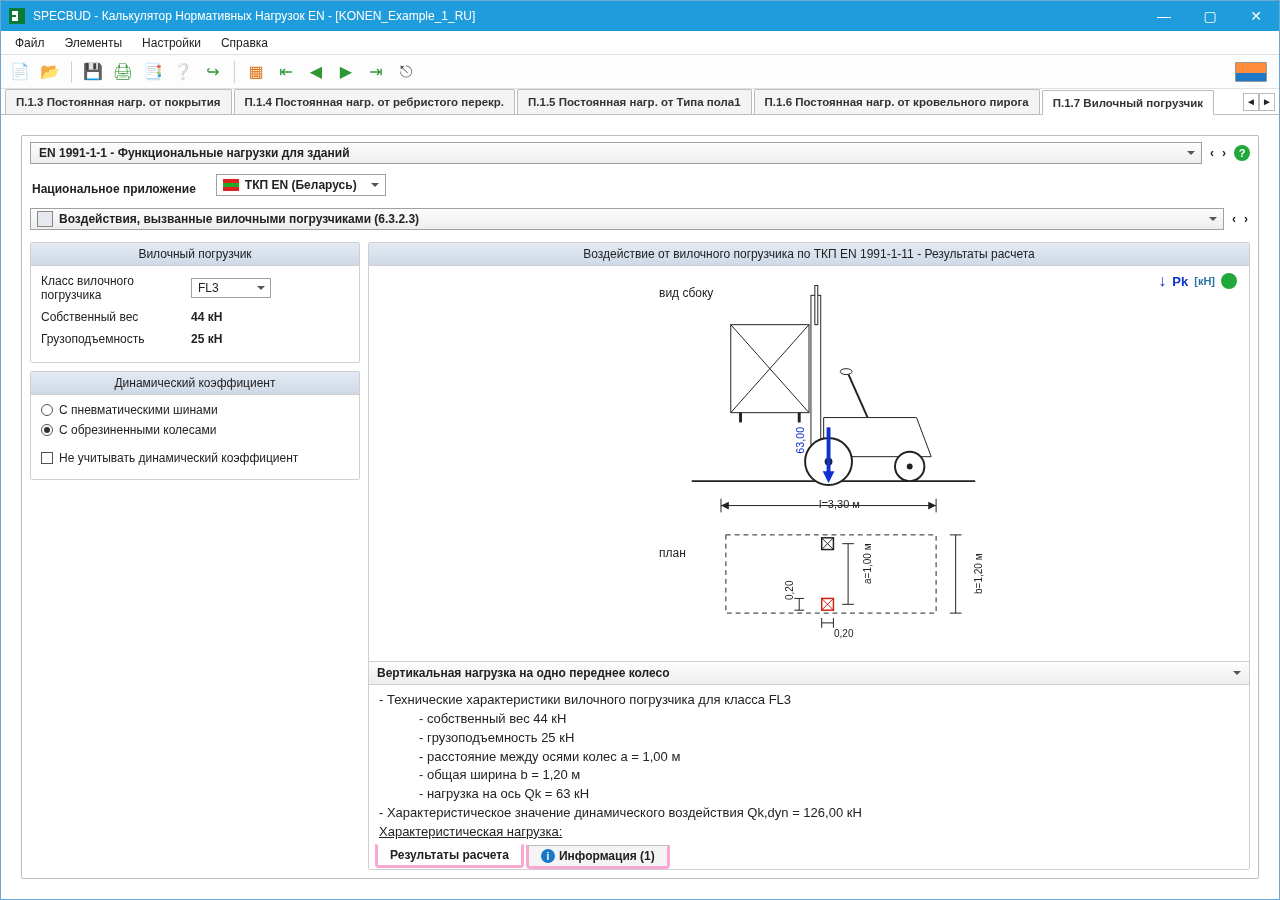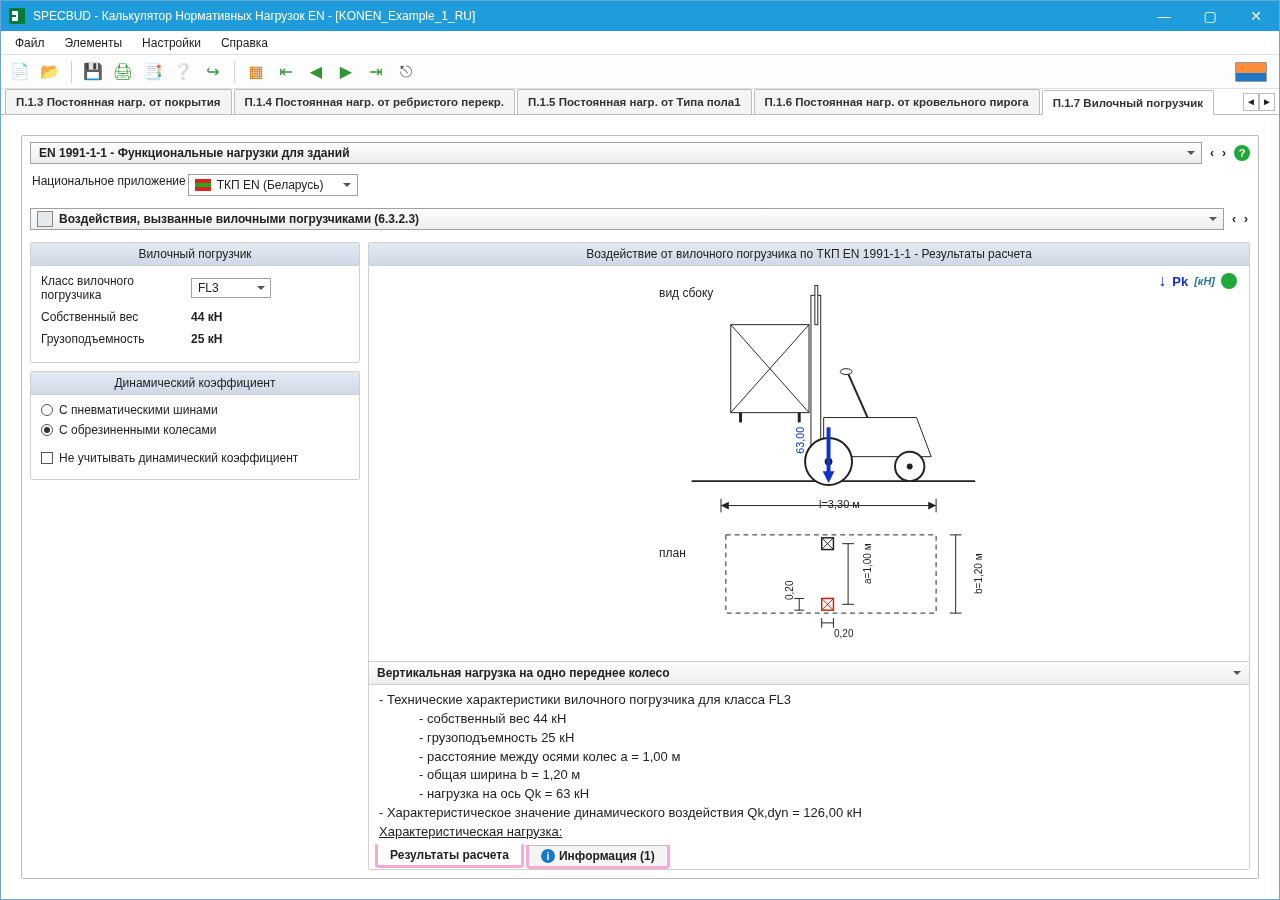--- a/index.html
+++ b/index.html
@@ -175,21 +175,21 @@
     content: "";
     position: absolute;
     right: 6px; top: 50%;
     border: 4px solid transparent;
     border-top-color: #555;
     transform: translateY(-2px);
   }
   .nav-arrows { display: flex; gap: 4px; align-items:center; }
   .nav-arrows span { cursor: pointer; font-weight: 700; padding: 0 2px;}
   .help-ic { width:16px;height:16px;border-radius:50%;background:#20a83a;color:#fff;display:flex;align-items:center;justify-content:center;font-weight:700;font-size:11px;cursor:pointer;}
-  .na-row { display: flex; align-items: flex-start; gap: 2px; margin: 6px 0 12px 2px;}
+  .na-row { display: flex; align-items: flex-end; gap: 20px; margin: 6px 0 12px 2px; font-weight: bold;}
   .na-select {
     width: 170px; height: 22px;
     border: 1px solid #a0a0a0;
     background: #fff;
     display: flex; align-items:center;
     padding: 0 18px 0 6px;
     position: relative; font-size:12px;
     cursor: pointer;
   }
   .na-select .flag {
@@ -270,21 +270,21 @@
     text-align:center;padding:4px 0;border-bottom:1px solid #cfcfcf;
     font-size:12px;
   }
   .diagram-area { position:relative;height:395px;background:#fff;}
   .pk-badge {
     position:absolute;top:6px;right:12px;
     display:flex;align-items:center;gap:6px;
     color:#1030d0;font-weight:700;font-size:13px;
   }
   .pk-badge .arrow-down{color:#1030d0;font-size:16px;}
-  .pk-badge .unit{color:#2a74a3;font-size:11px;font-style:italic;}
+  .pk-badge .unit{color:#2a74a3;font-size:11px;}
   .gear-ic{width:16px;height:16px;border-radius:50%;background:#20a83a;display:inline-block;cursor:pointer;}
   .diagram-svg{position:absolute;left:0;right:0;top:0;bottom:0;}
   .diag-label{position:absolute;font-size:12px;}
   .section-bar {
     height:24px;border-top:1px solid #cfcfcf;border-bottom:1px solid #cfcfcf;
     background:linear-gradient(#fdfdfd,#ededed);
     display:flex;align-items:center;padding:0 18px 0 8px;
     font-weight:700;font-size:12px;position:relative;cursor:pointer;
   }
   .section-bar::after{content:"";position:absolute;right:8px;top:50%;
@@ -436,21 +436,21 @@
             <div style="height:8px;"></div>
             <div class="chk">
               <span class="box"></span>
               <span>Не учитывать динамический коэффициент</span>
             </div>
           </div>
         </div>
       </div>
 
       <div class="right-pane">
-        <div class="result-header">Воздействие от вилочного погрузчика по ТКП EN 1991-1-1 - Результаты расчета</div>
+        <div class="result-header">Воздействие от вилочного погрузчика по ТКП EN 1991-1-11 - Результаты расчета</div>
 
         <div class="diagram-area">
           <div class="pk-badge">
             <span class="arrow-down">↓</span>
             <span>Pk</span>
             <span class="unit">[кН]</span>
             <span class="gear-ic"></span>
           </div>
 
           <span class="diag-label" style="left:290px;top:20px;">вид сбоку</span>

